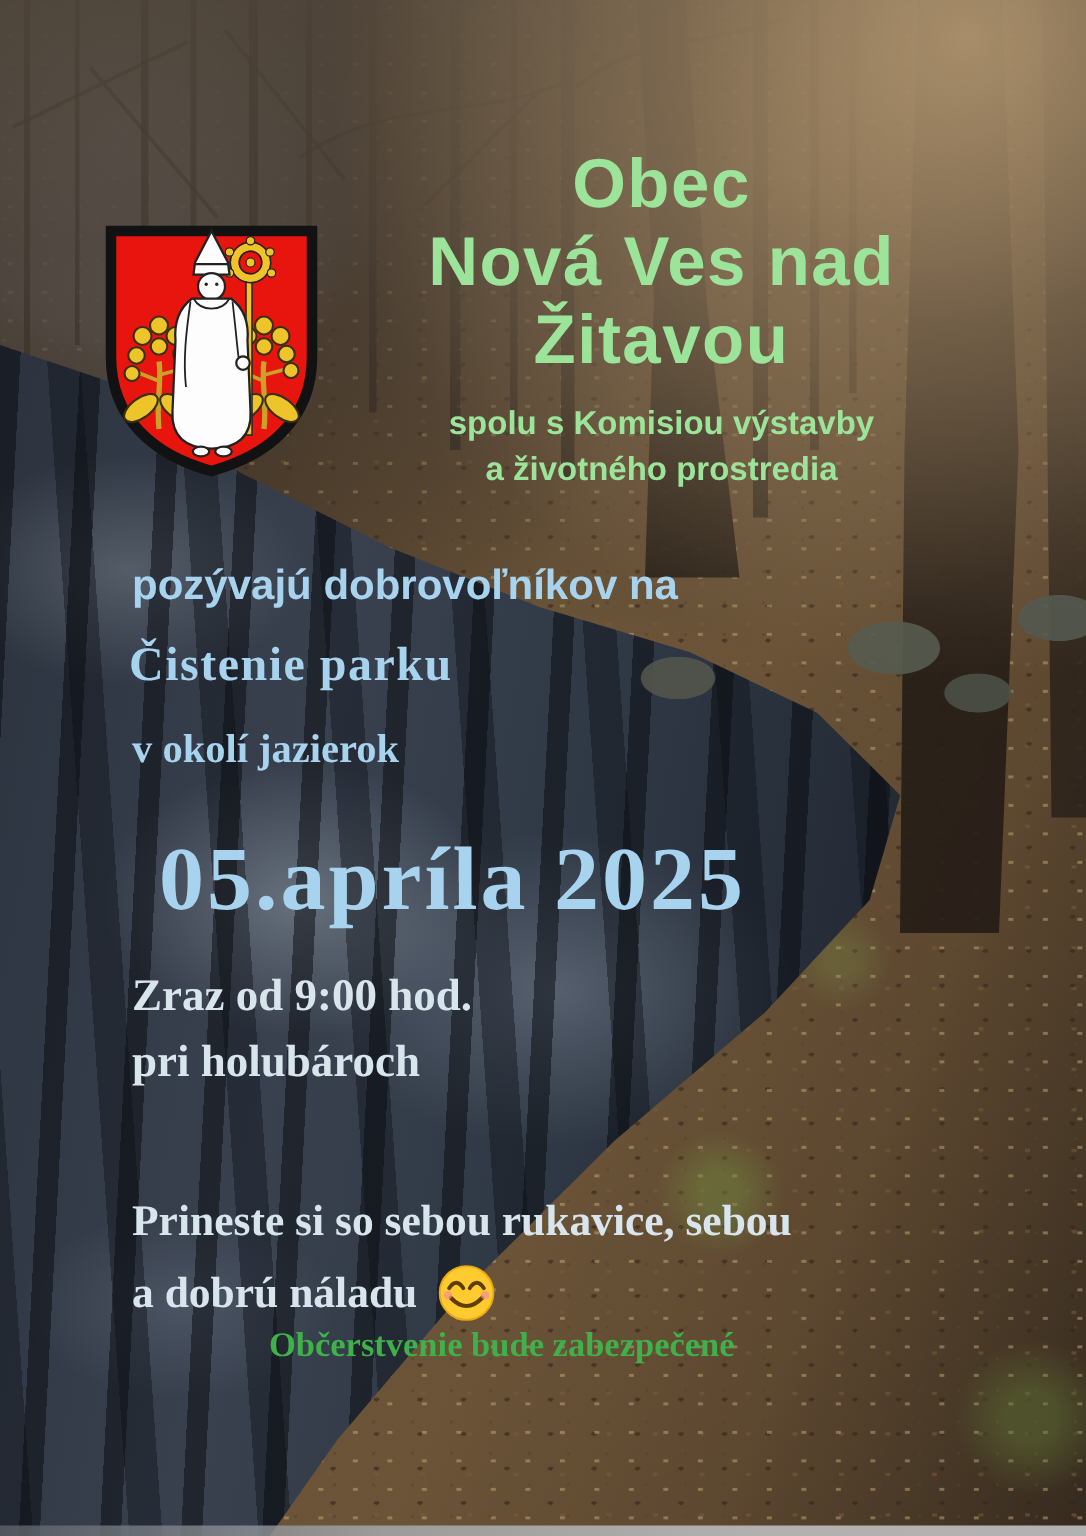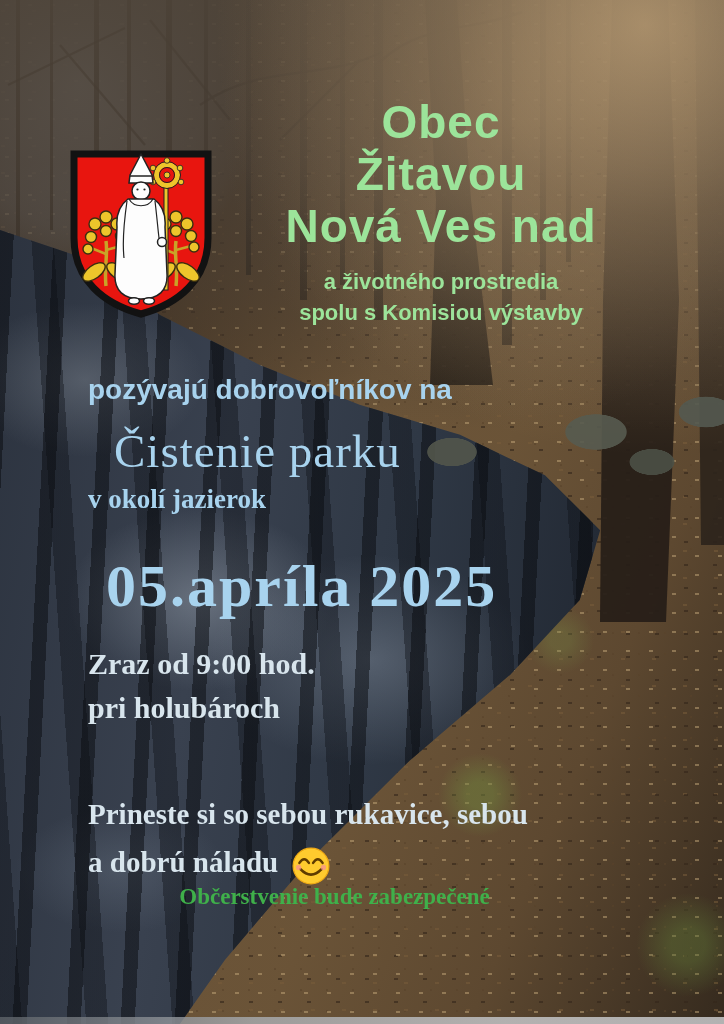--- a/index.html
+++ b/index.html
@@ -79,41 +79,41 @@
   .org-title,.org-name{font-size:46px; line-height:52px; letter-spacing:1px;}
   .org-with{margin-top:14px; font-size:22px; line-height:31px;}
 
   .blue{color:var(--heading_blue,#A8D3EE);}
   .invitation{
     position:absolute; left:88px; top:374px;
     font-family:"Liberation Sans", sans-serif; font-weight:bold; font-size:28px;
   }
   .event-title{
     position:absolute; left:86px; top:424px;
-    font-weight:normal; font-size:47px; letter-spacing:1px;margin-left:28px;
+    font-weight:bold; font-size:32px; letter-spacing:1px;
   }
   .event-subtitle{
     position:absolute; left:88px; top:484px;
     font-weight:bold; font-size:27px;
   }
   .event-date{
     position:absolute; left:86px; top:552px;
     font-weight:bold; font-size:60px; letter-spacing:2px;margin-left:20px;
   }
   .meeting{
     position:absolute; left:88px; top:642px;
     font-weight:bold; font-size:30px; line-height:44px;
     color:var(--info_light,#D8E5ED);
   }
   .bring{
     position:absolute; left:88px; top:790px;
     font-weight:bold; font-size:29px; line-height:48px;
     color:var(--info_light,#D8E5ED);
   }
-  .bring-line2{display:flex; align-items:flex-end; gap:13px;}
+  .bring-line2{display:flex; align-items:flex-start; gap:13px;}
   .refreshments{
     position:absolute; left:12px; top:884px; width:645px; text-align:center;
     font-weight:bold; font-size:23px;
     color:var(--refreshments_green,#3FB04A);
   }
   .emoji-icon{flex:0 0 auto; margin-top:4px;}
 </style>
 </head>
 <body>
 
@@ -216,25 +216,25 @@
       <ellipse cx="85" cy="155" rx="5.5" ry="3.2"></ellipse>
     </g>
     <g fill="#222">
       <circle cx="73.5" cy="43.5" r="1.1"></circle>
         <circle cx="80.5" cy="43.5" r="1.1"></circle>
     </g>
   </svg>
 
   <div class="org-block">
     <div class="org-title">Obec</div>
+    <div class="org-name">Nová Ves nad</div>
     <div class="org-name">Žitavou</div>
-    <div class="org-name">Nová Ves nad</div>
     <div class="org-with">
+      <div>spolu s Komisiou výstavby</div>
       <div>a životného prostredia</div>
-      <div>spolu s Komisiou výstavby</div>
     </div>
   </div>
 
   <div class="invitation blue">pozývajú dobrovoľníkov na</div>
   <div class="event-title blue">Čistenie parku</div>
   <div class="event-subtitle blue">v okolí jazierok</div>
   <div class="event-date blue">05.apríla 2025</div>
 
   <div class="meeting">
     <div>Zraz od 9:00 hod.</div>

